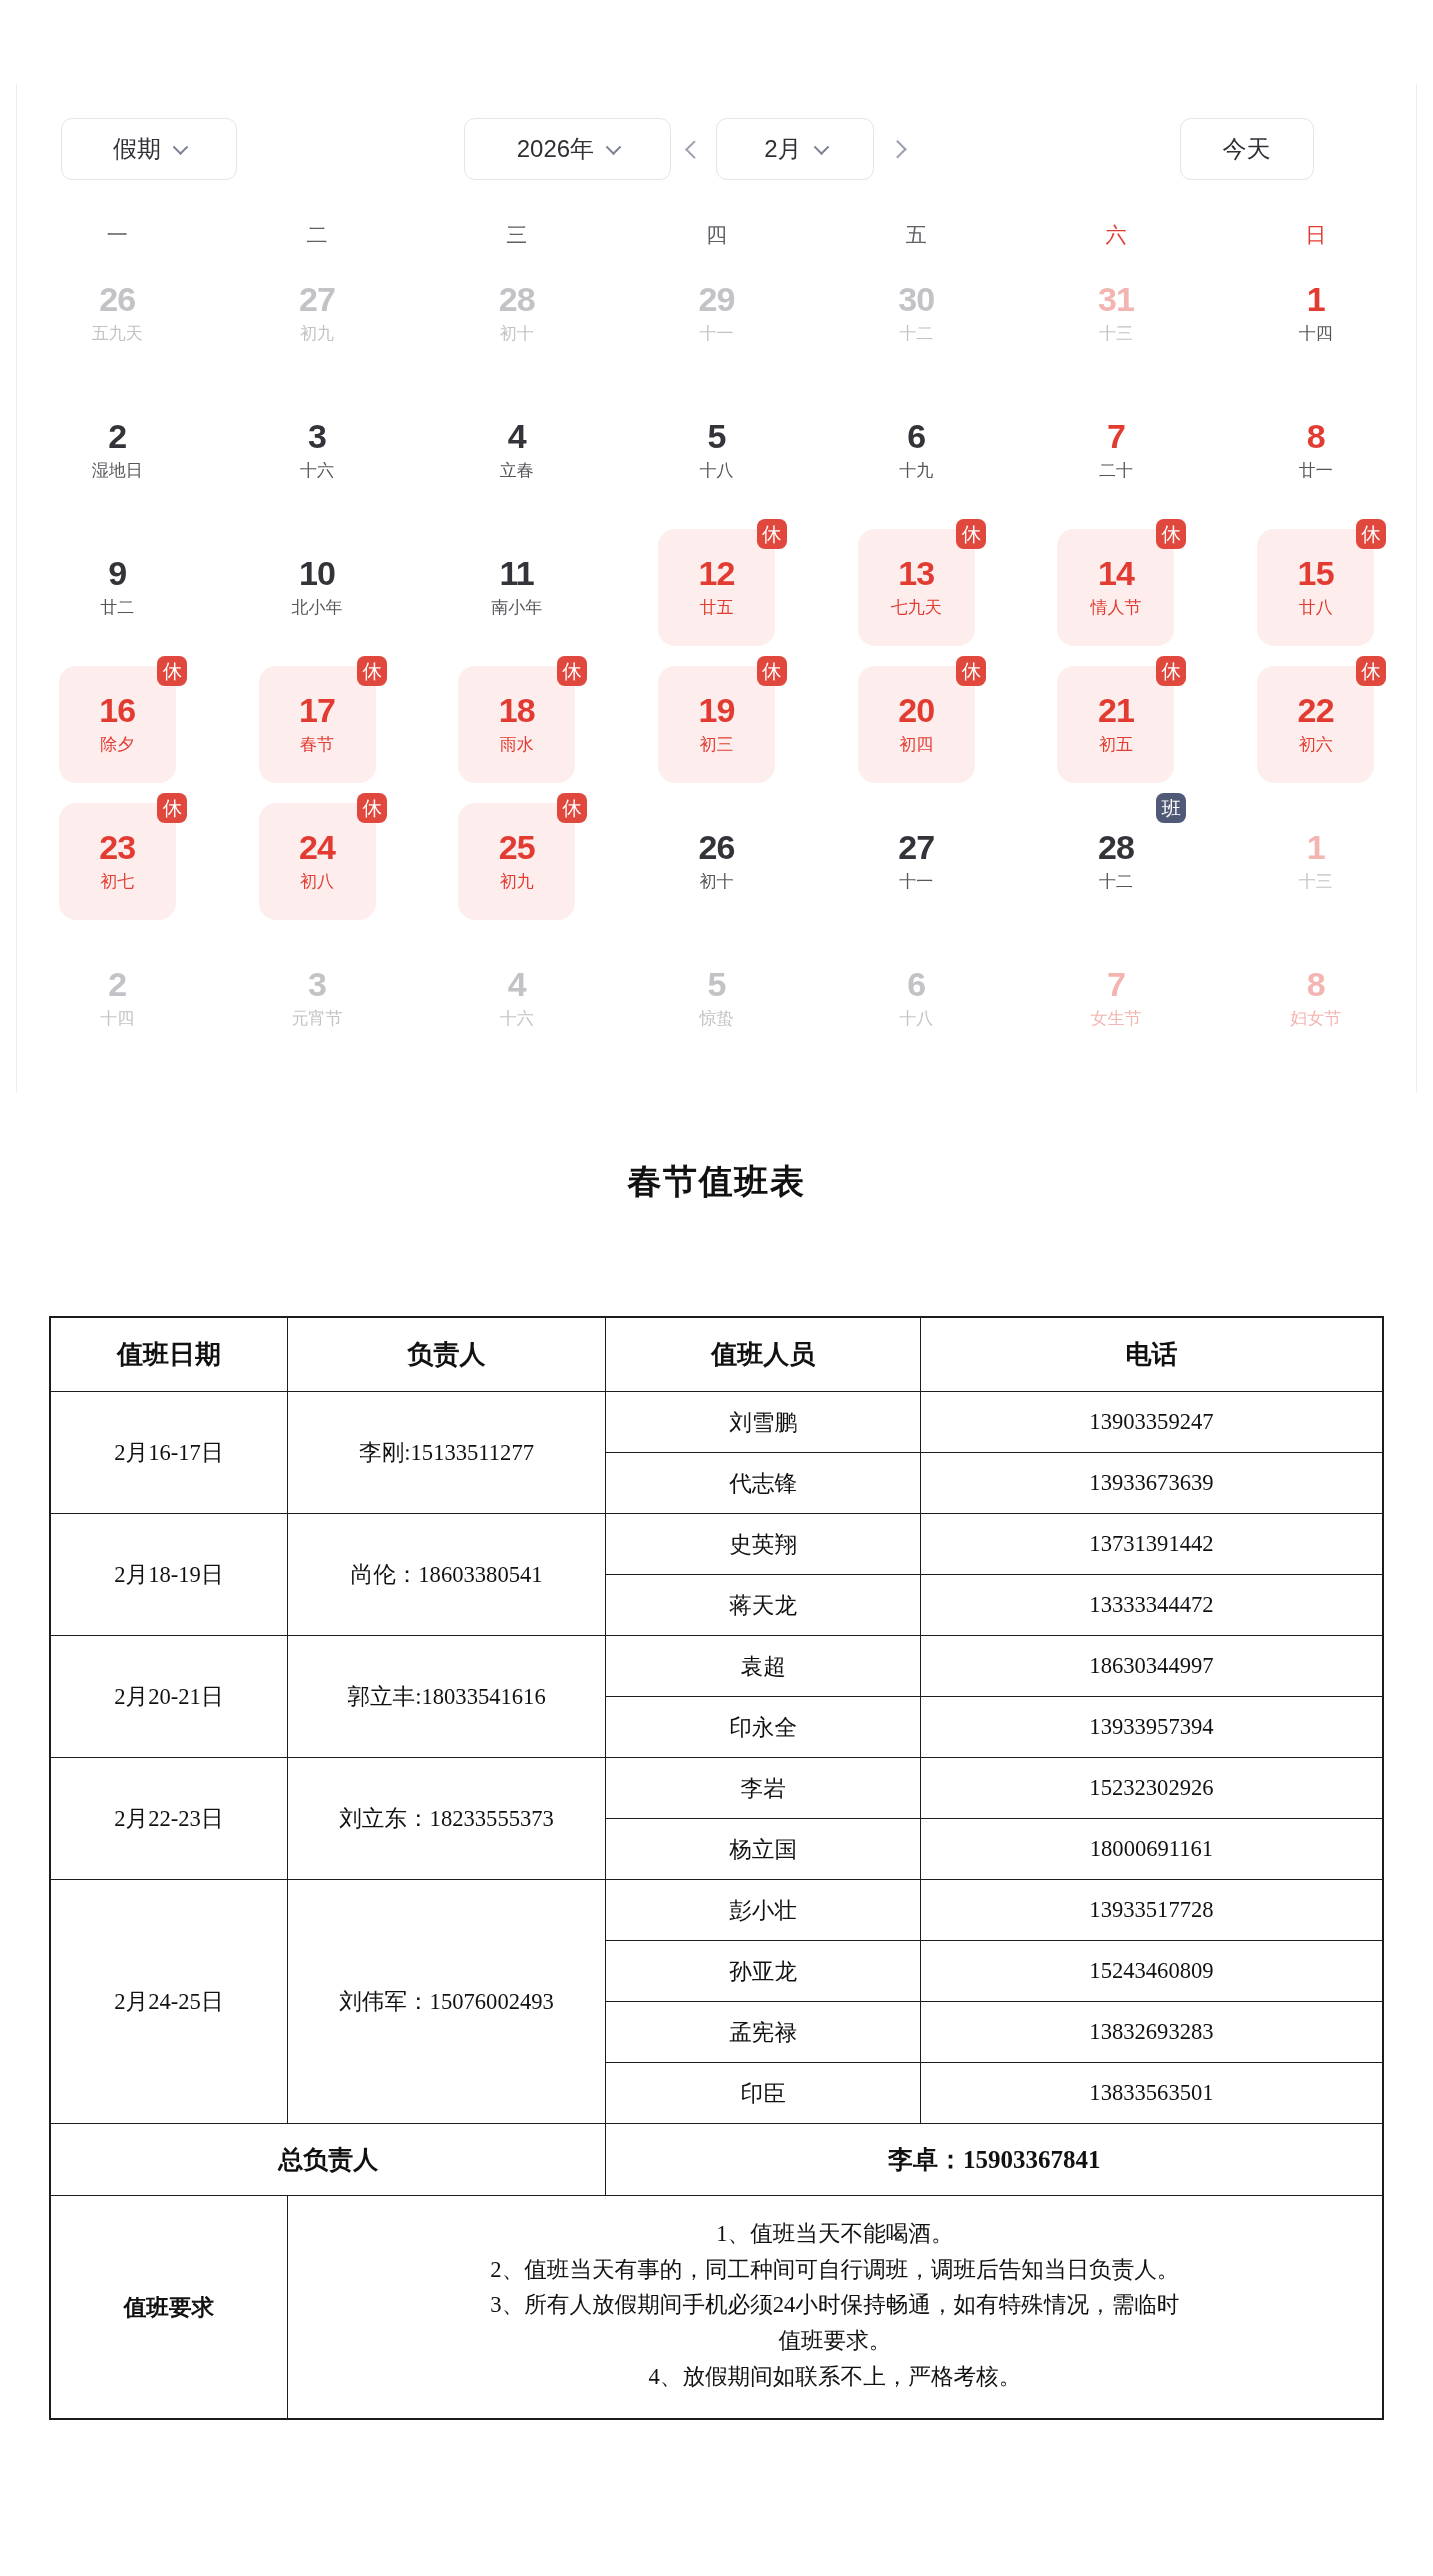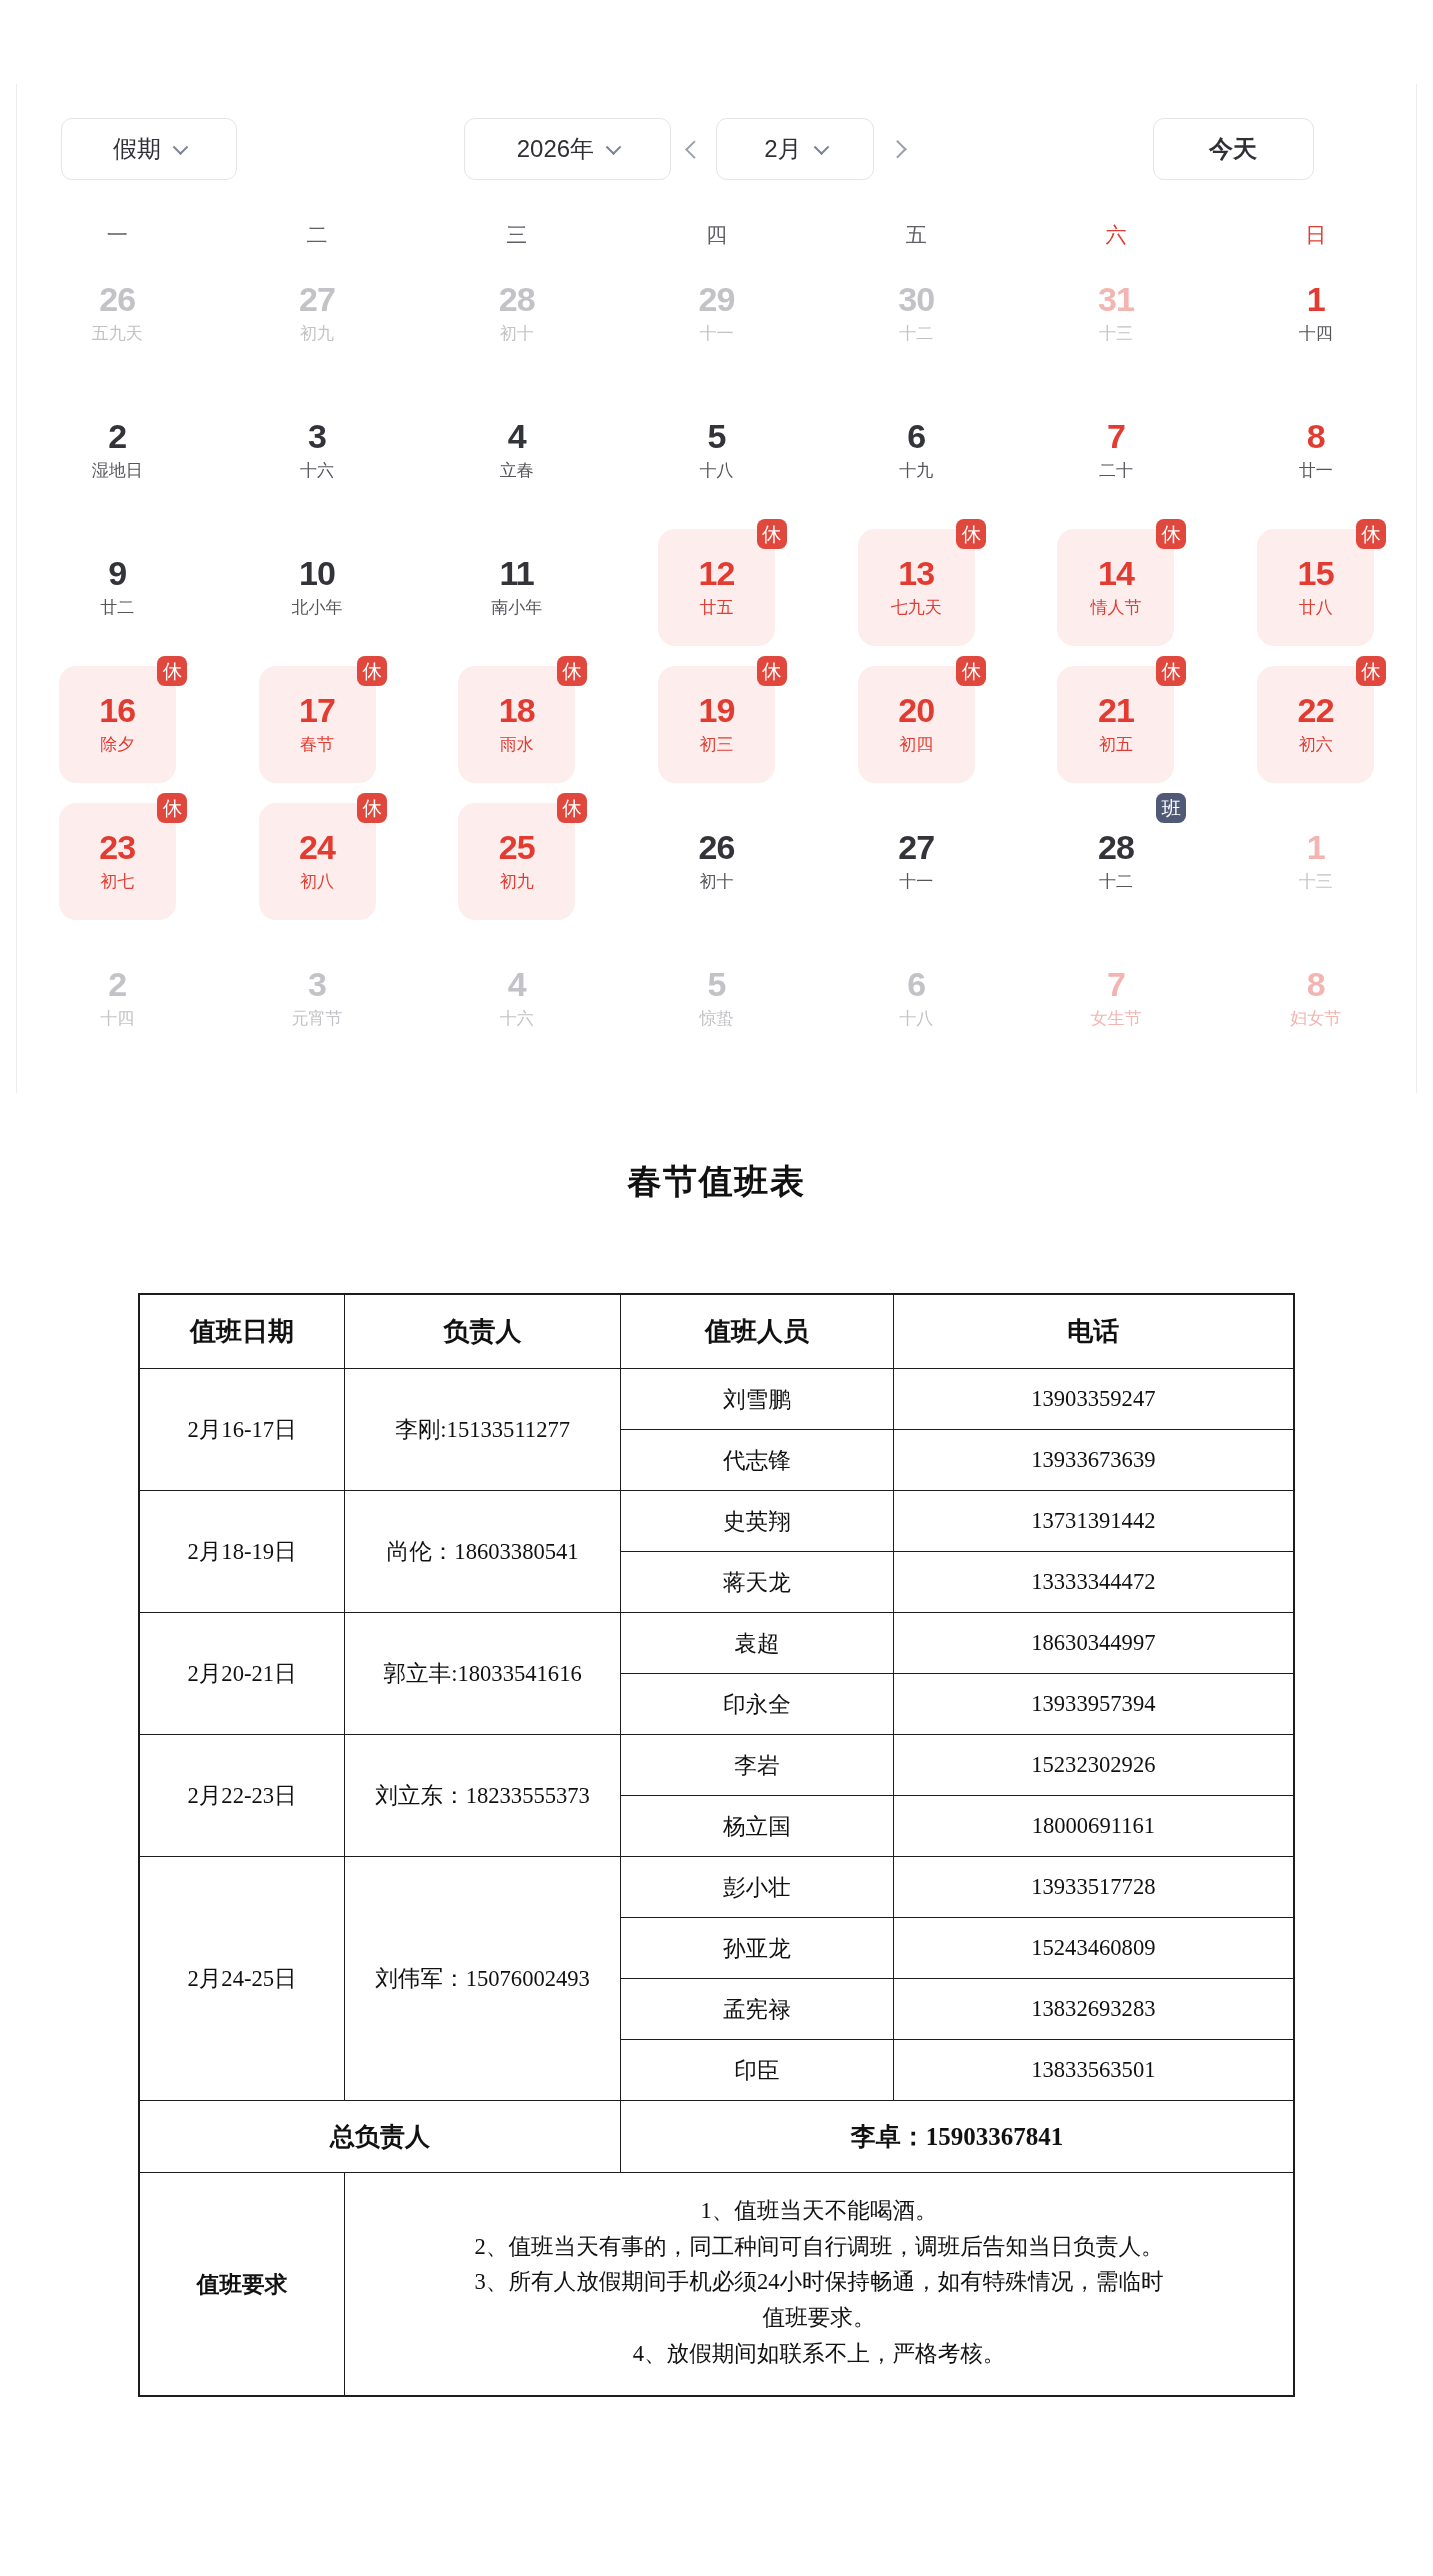--- a/index.html
+++ b/index.html
@@ -32,21 +32,21 @@
     cursor:pointer;
   }
   .btn-holiday { position:absolute; left:44px; width:176px; }
   .center-group { position:absolute; left:447px; top:0; display:flex; align-items:center; gap:0; }
   .sel-year  { width:207px; }
   .sel-month { width:158px; }
   .nav-arrow {
     width:45px; height:62px; display:flex; align-items:center; justify-content:center;
     background:transparent; border:none; cursor:pointer;
   }
-  .btn-today { position:absolute; right:102px; width:161px;font-weight:bold; }
+  .btn-today { position:absolute; right:102px; width:134px; }
 
   .chev-down {
     width:11px; height:11px;
     border-right:2.3px solid #7d8294; border-bottom:2.3px solid #7d8294;
     transform:rotate(45deg) translate(-1.6px,-1.6px);
   }
   .chev-left {
     width:12.5px; height:12.5px;
     border-left:2.7px solid #9ba0b0; border-bottom:2.7px solid #9ba0b0;
     transform:rotate(45deg);
@@ -102,21 +102,21 @@
 
   
   .roster-title {
     margin-top:66px;
     text-align:center;
     font-family:"Liberation Serif", serif;
     font-size:34px; font-weight:700; color:#111;
     letter-spacing:1.6px;
   }
   table.roster {
-    width:1157px; margin:88px auto 0;
+    width:1335px; margin:111px auto 0;
     border-collapse:collapse;
     border:2.3px solid #1c1c1c;
     font-family:"Liberation Serif", serif;
     color:#111;
   }
   table.roster td {
     border:1.6px solid #1c1c1c;
     text-align:center; vertical-align:middle;
     font-size:22.6px;
   }

